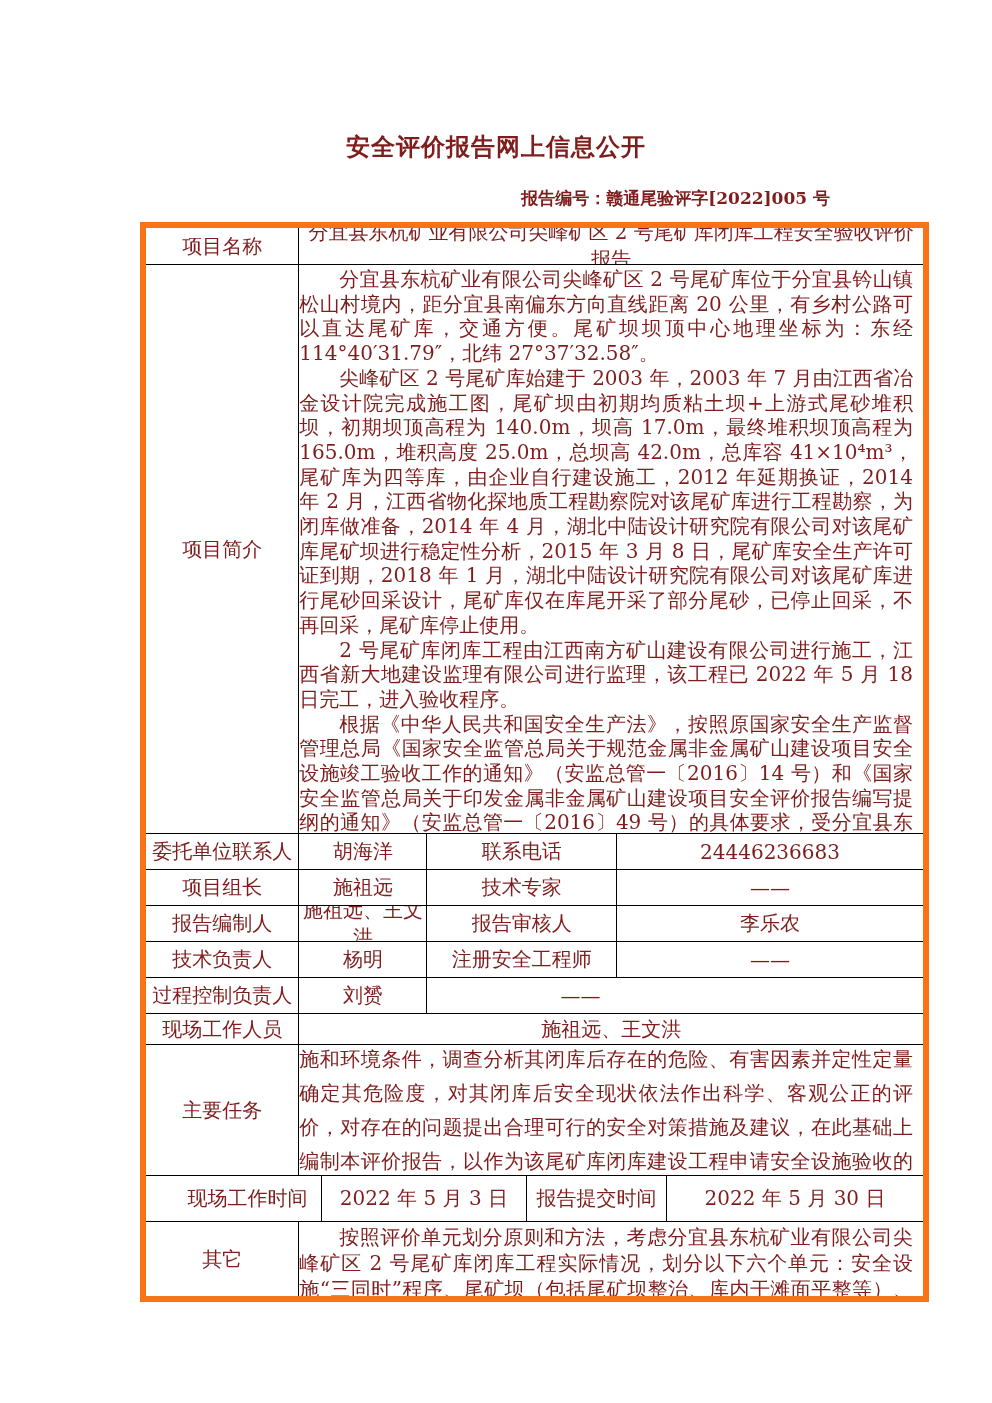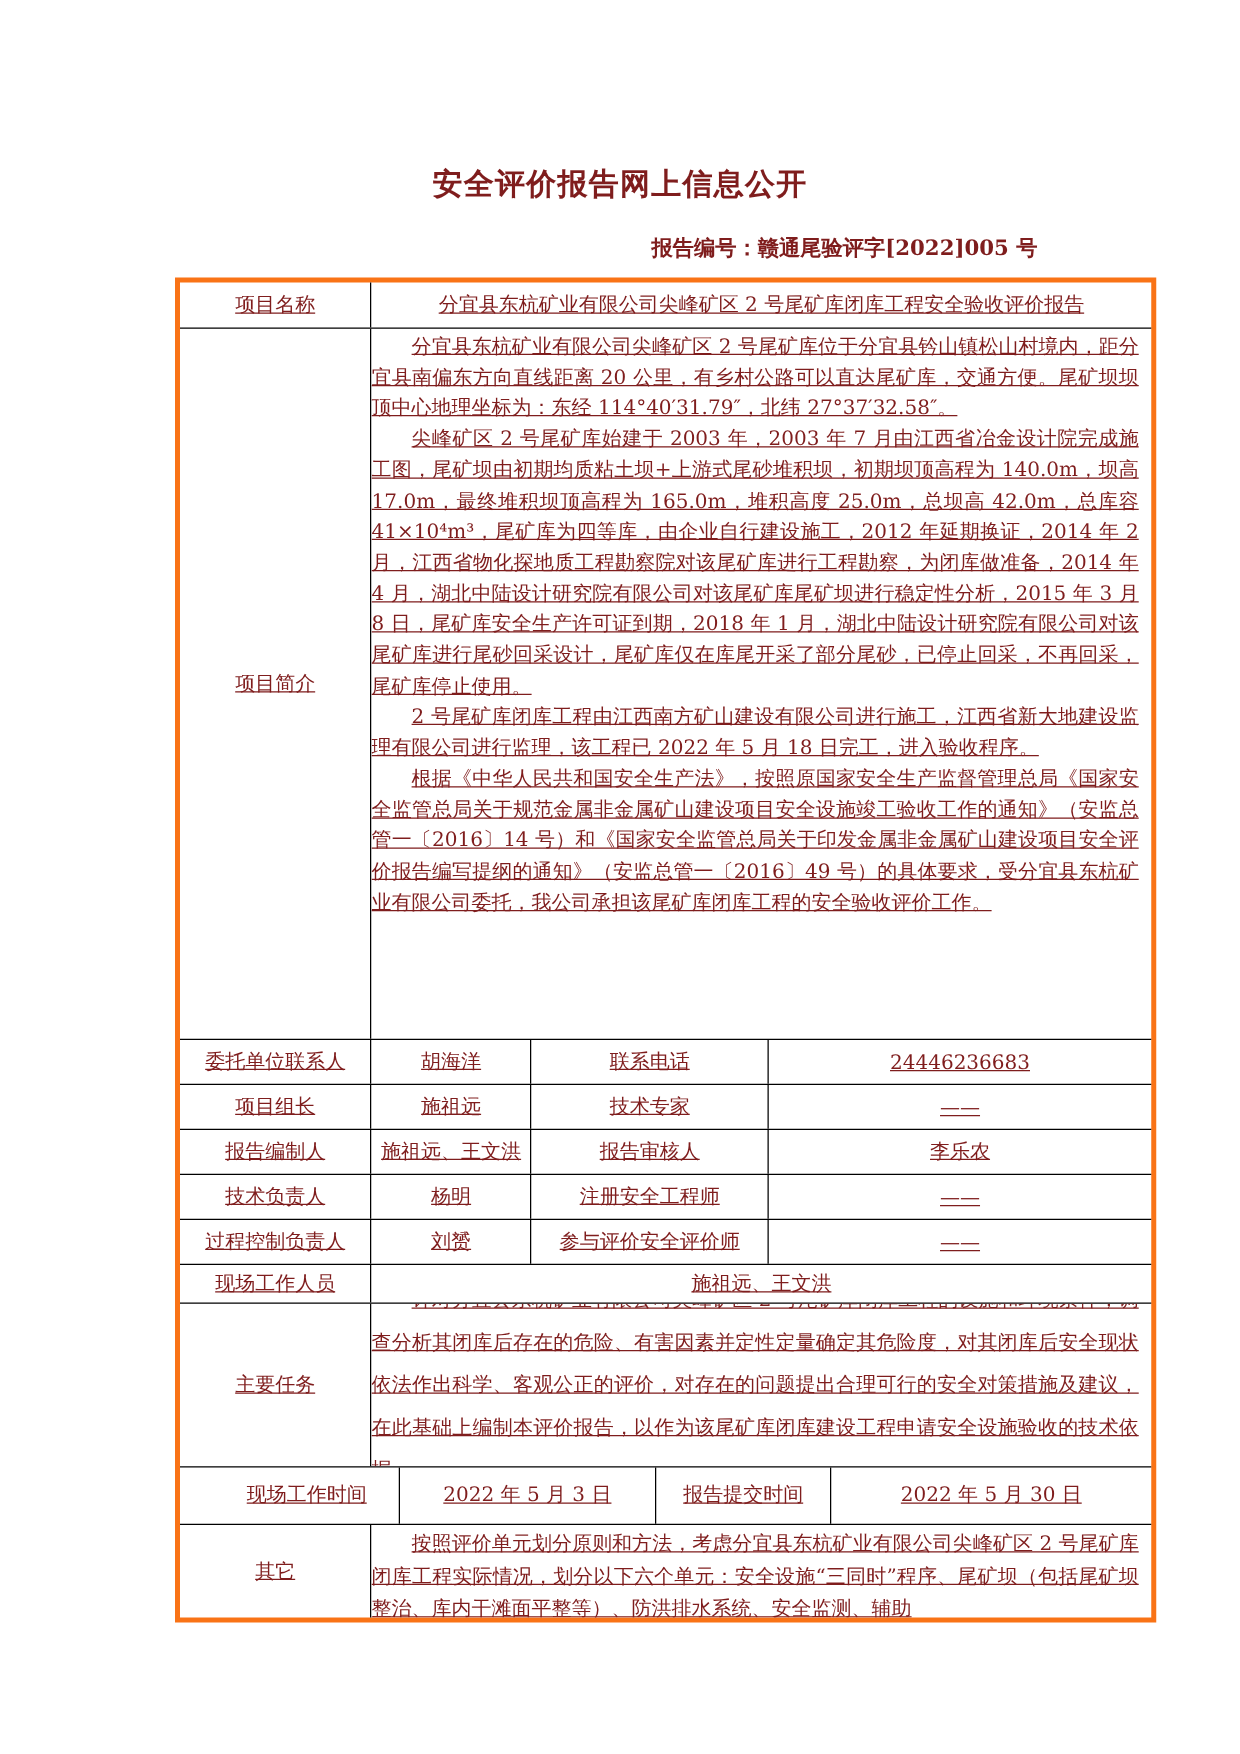--- a/index.html
+++ b/index.html
@@ -20,24 +20,23 @@
   .report-no {
     position:absolute; top:187px; left:0; width:992px;
     box-sizing:border-box; padding-right:162px;
     text-align:right; font-size:17px;
   }
   .report-no .lbl { font-family:"DejaVu Sans","Liberation Sans",sans-serif; font-weight:bold; }
   .report-no .val { font-weight:600; }
 
   .tbl {
     position:absolute; left:140px; top:222px; width:777px;
-    border:4px solid #f97316;
+    border:6px solid #f97316;
     box-sizing:content-box;
-    font-size:16px;
-    text-decoration:underline;
+    font-size:20px;
   }
   .row { display:flex; border-top:1.5px solid #000; }
   .row:first-child { border-top:none; }
   .cell {
     box-sizing:border-box;
     border-left:1.5px solid #000;
     overflow:hidden;
   }
   .cell:first-child { border-left:none; }
   .center {
@@ -125,21 +124,20 @@
     <div class="row h35">
       <div class="cell w1 center">技术负责人</div>
       <div class="cell w2 center">杨明</div>
       <div class="cell w3 center">注册安全工程师</div>
       <div class="cell w4 center">——</div>
     </div>
 
     <div class="row h35">
       <div class="cell w1 center">过程控制负责人</div>
       <div class="cell w2 center">刘赟</div>
-      <div class="cell w3 center">参与评价安全评价师</div>
       <div class="cell w4 center">——</div>
     </div>
 
     <div class="row h30">
       <div class="cell w1 center">现场工作人员</div>
       <div class="cell wv center">施祖远、王文洪</div>
     </div>
 
     <div class="row h130">
       <div class="cell w1 center">主要任务</div>

